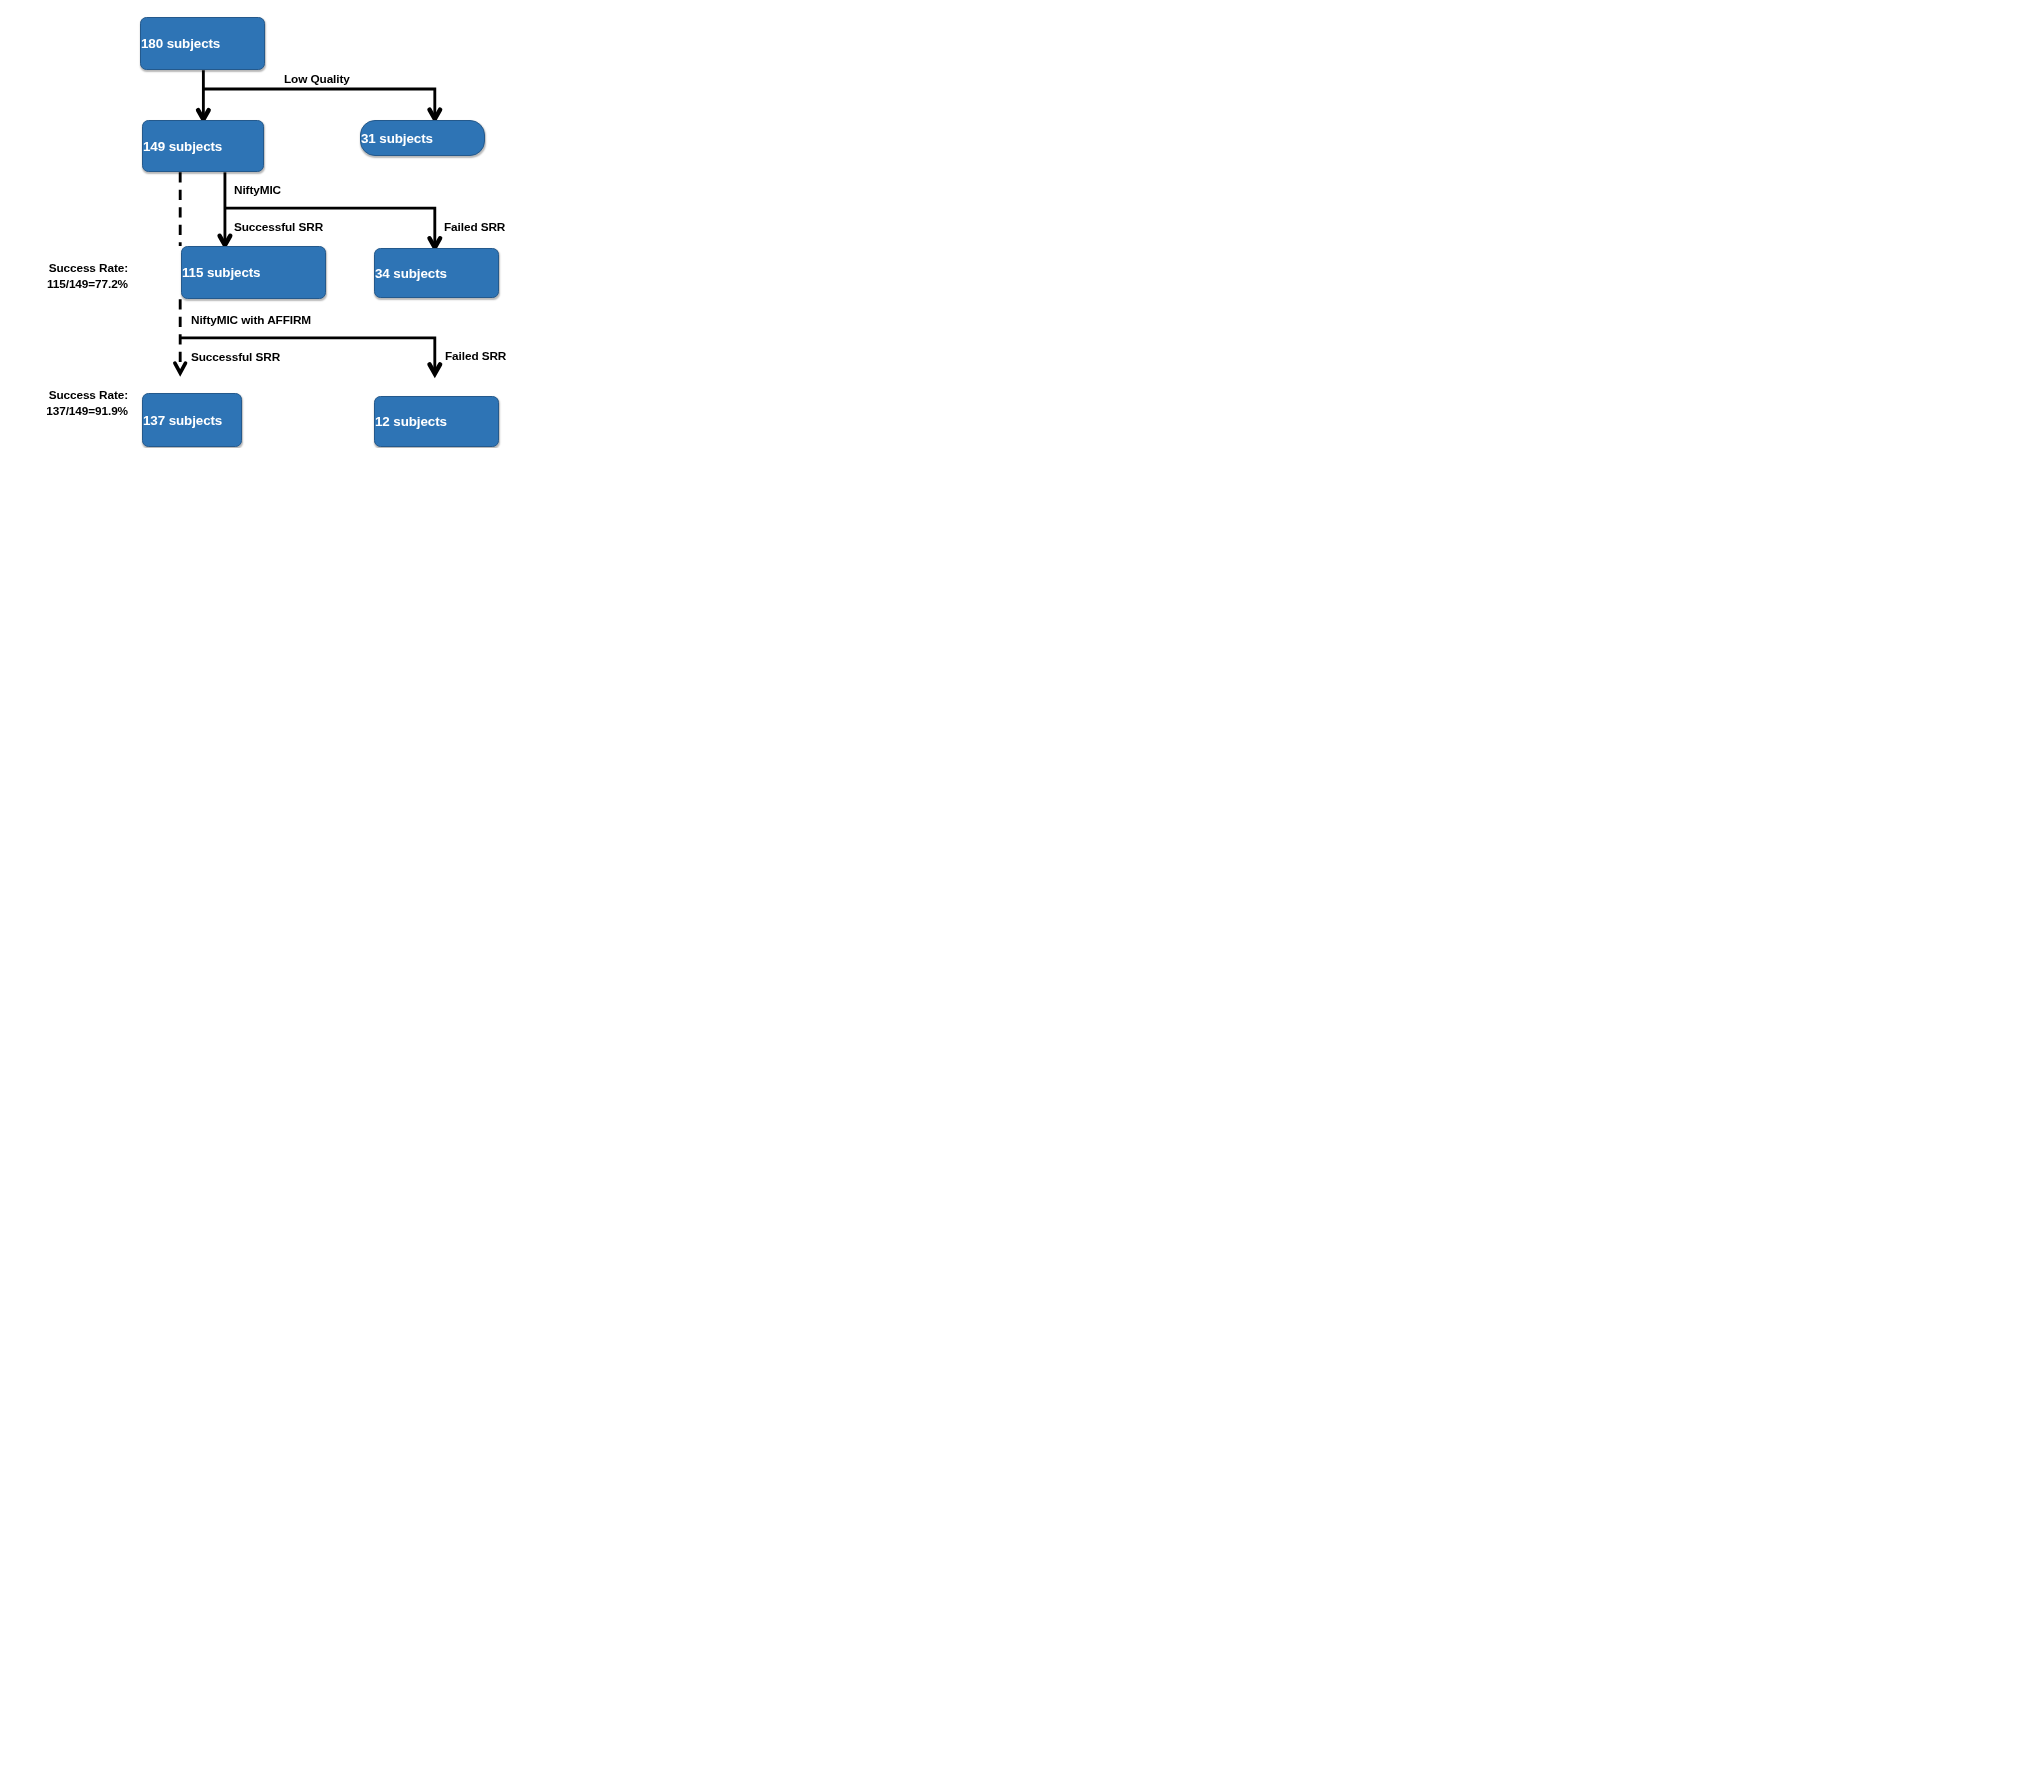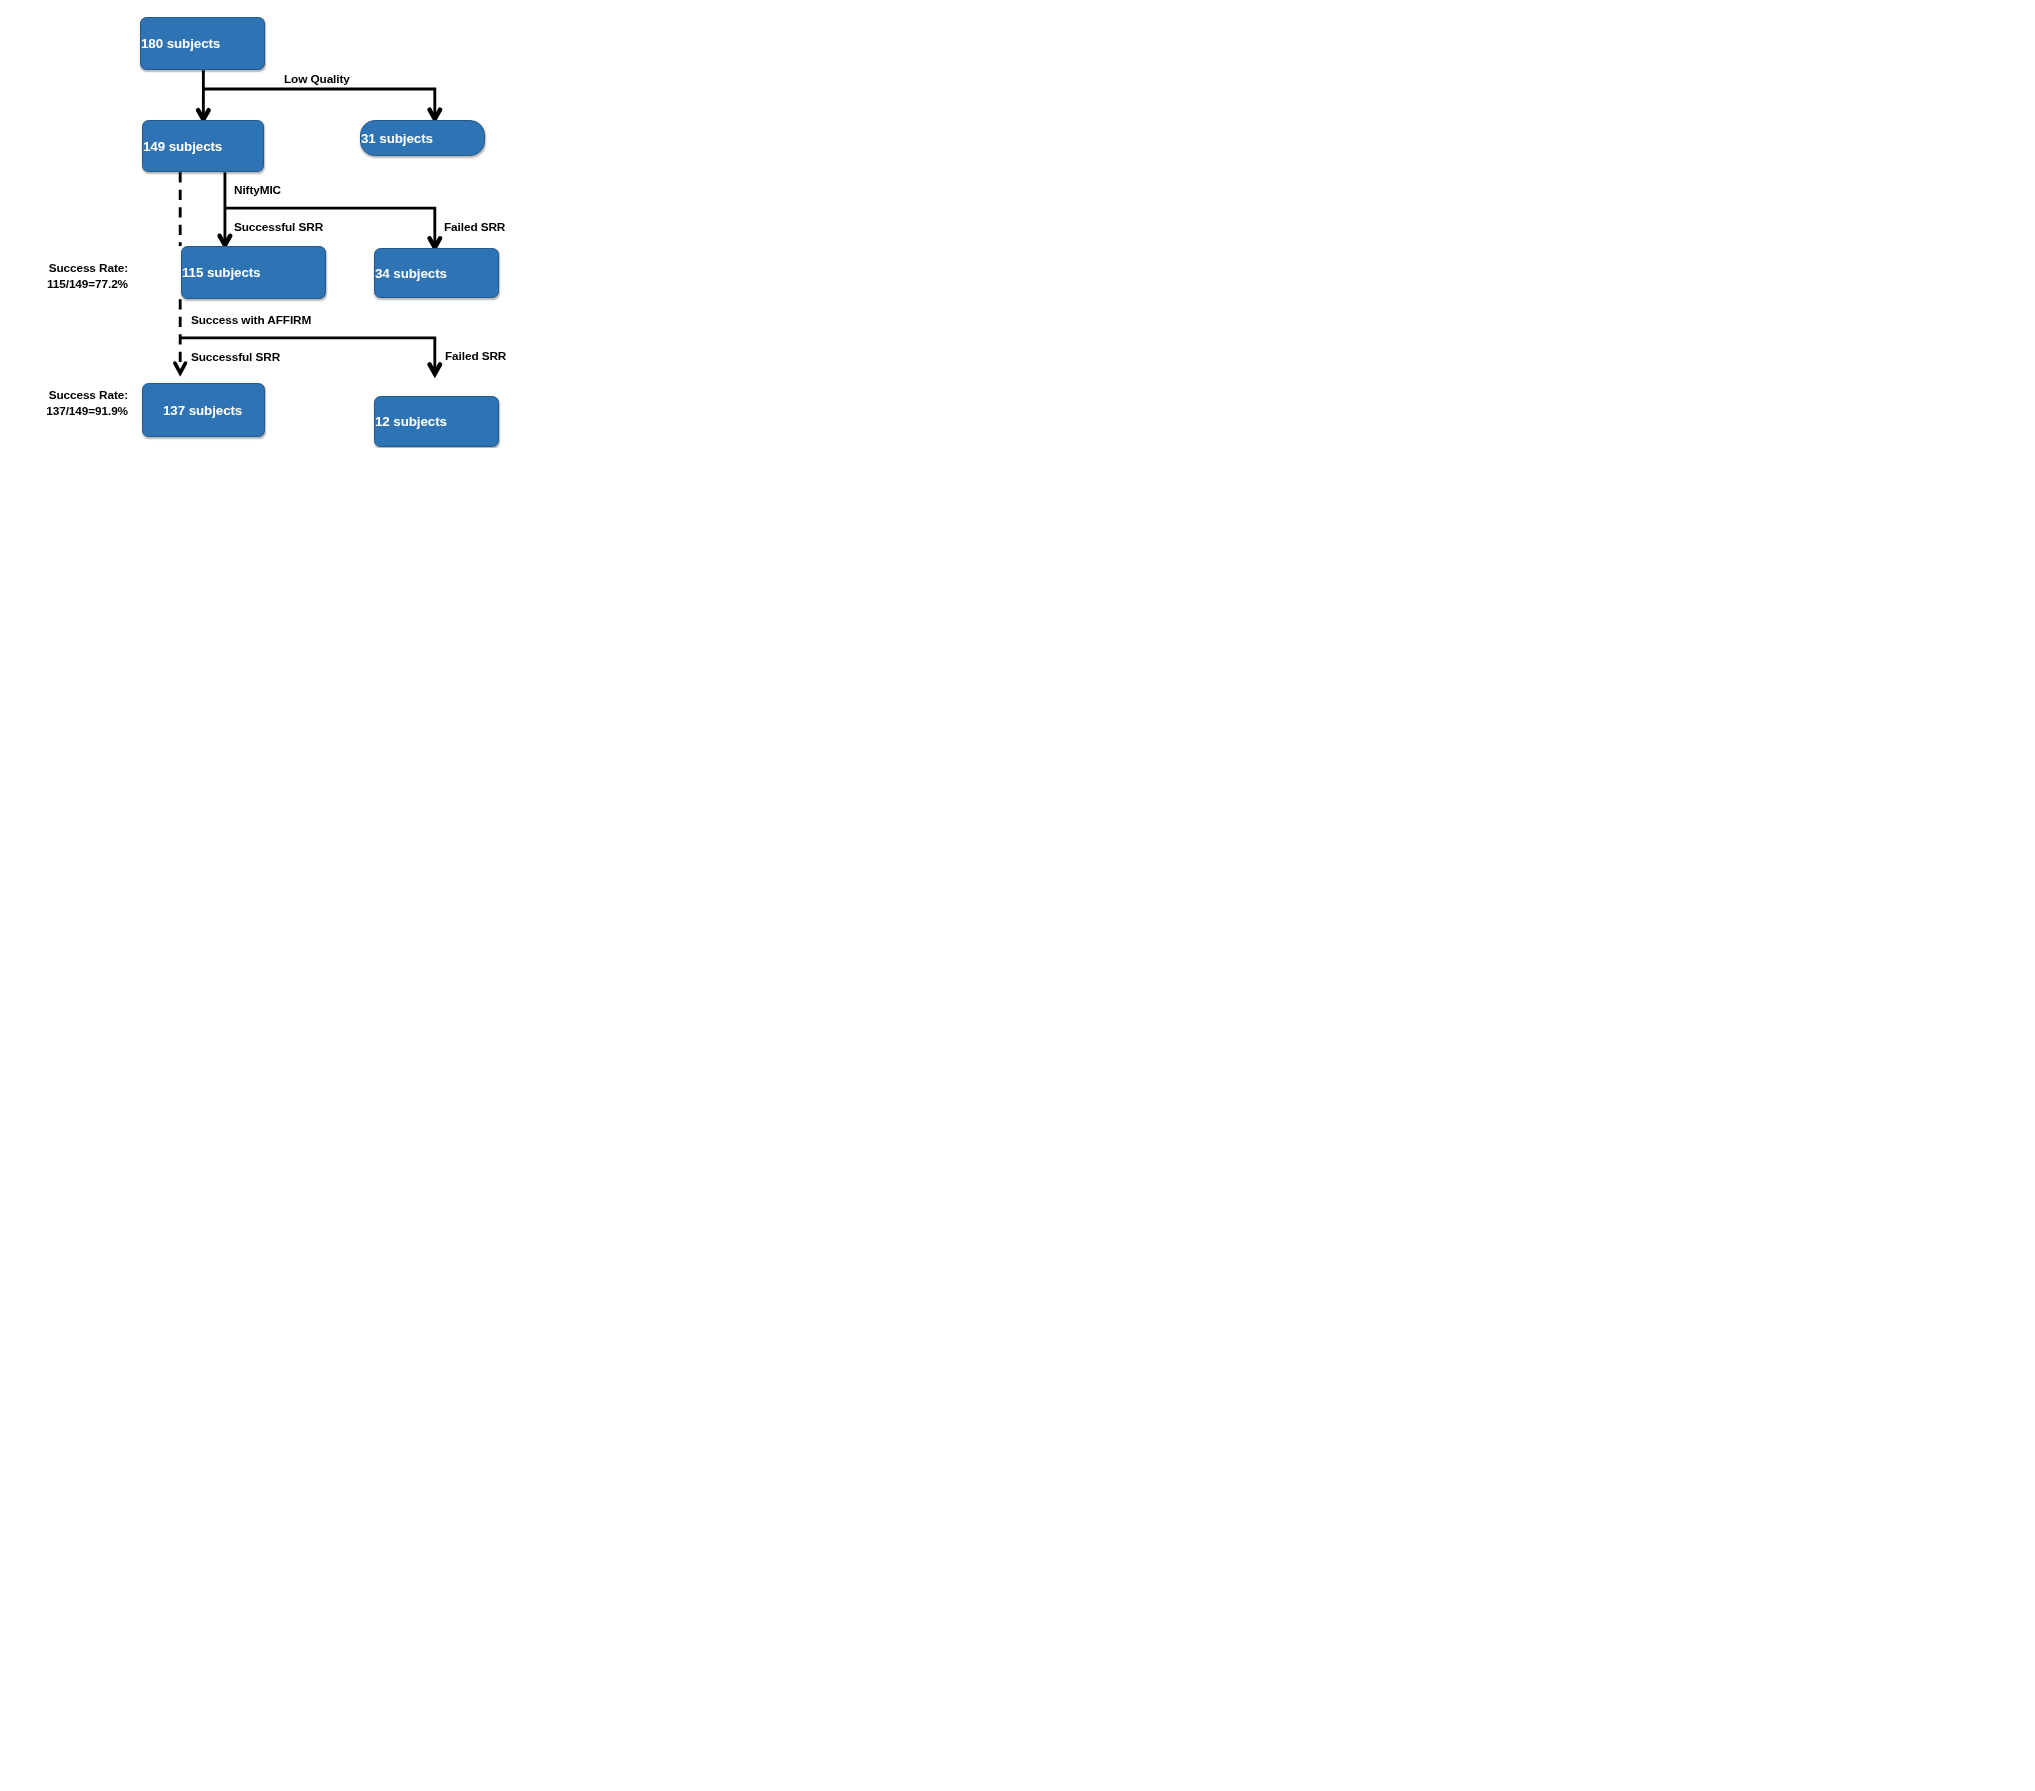--- a/index.html
+++ b/index.html
@@ -33,21 +33,21 @@
     display:flex;align-items:center;justify-content:flex-start;
     color:var(--box_text);
     font-size:13.4px;font-weight:bold;letter-spacing:-0.1px;
     box-shadow:0.8px 1.2px 1.6px rgba(0,0,0,0.28);
   }
   #b180{left:140px;top:17px;width:125px;height:53px;}
   #b149{left:142px;top:120px;width:122px;height:52px;}
   #b31 {left:360px;top:120px;width:125px;height:36px;border-radius:15px;}
   #b115{left:141px;top:246px;width:145px;height:53px;margin-left:40px;}
   #b34 {left:374px;top:248px;width:125px;height:50px;}
-  #b137{left:142px;top:383px;width:123px;height:54px;padding-left:20px;}
+  #b137{left:142px;top:393px;width:100px;height:54px;}
   #b12 {left:374px;top:396px;width:125px;height:51px;}
   .elabel{
     position:absolute;z-index:3;
     color:var(--label_text);
     font-size:11.8px;font-weight:bold;letter-spacing:-0.1px;
     white-space:nowrap;line-height:14px;
   }
   #lq  {left:284px;top:72px;}
   #nm  {left:234px;top:183px;}
   #ss1 {left:234px;top:220px;}
@@ -110,21 +110,21 @@
     <span>137 subjects</span>
   </div>
   <div class="box" id="b12">
     <span>12 subjects</span>
   </div>
 
   <div class="elabel" id="lq">Low Quality</div>
   <div class="elabel" id="nm">NiftyMIC</div>
   <div class="elabel" id="ss1">Successful SRR</div>
   <div class="elabel" id="fs1">Failed SRR</div>
-  <div class="elabel" id="nma">Success with AFFIRM</div>
+  <div class="elabel" id="nma">NiftyMIC with AFFIRM</div>
   <div class="elabel" id="ss2">Successful SRR</div>
   <div class="elabel" id="fs2">Failed SRR</div>
 
   <div class="ann" id="sr1">
     <div>Success Rate:</div>
     <div>115/149=77.2%</div>
   </div>
   <div class="ann" id="sr2">
     <div>Success Rate:</div>
     <div>137/149=91.9%</div>

